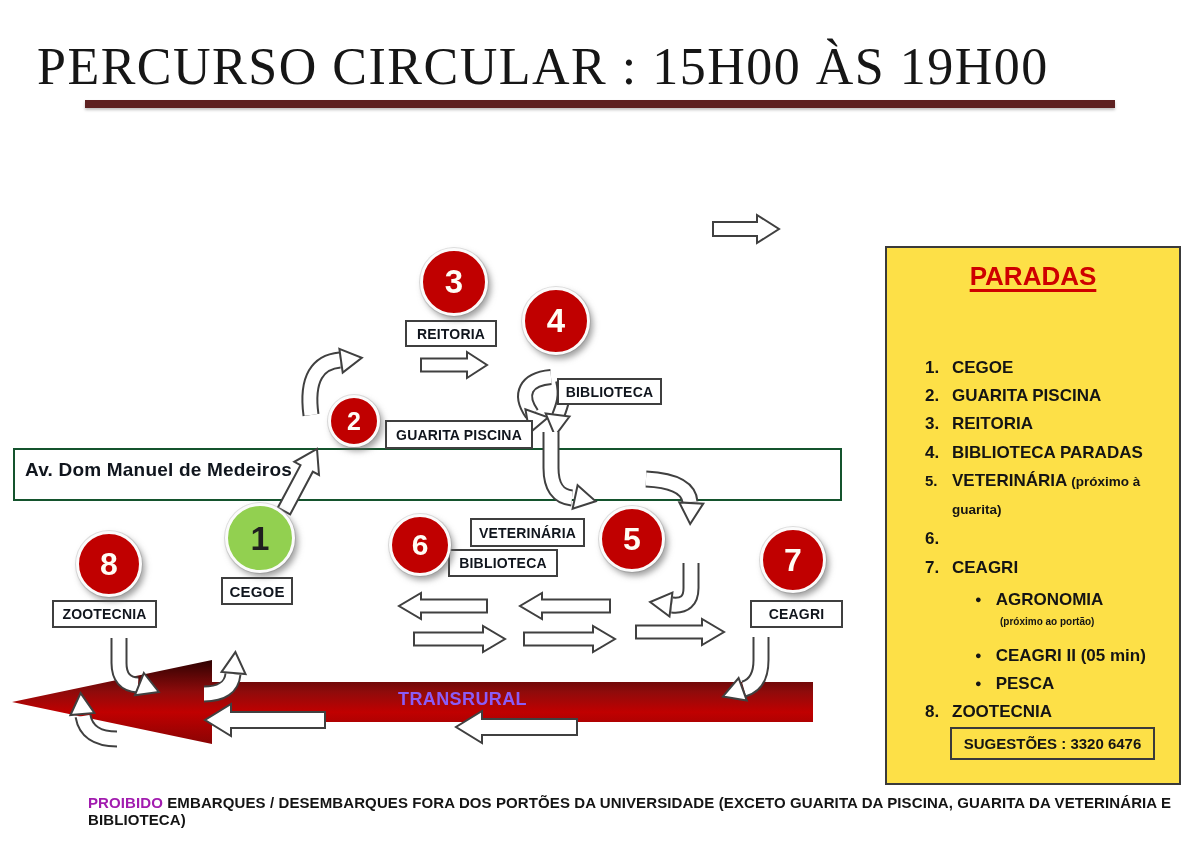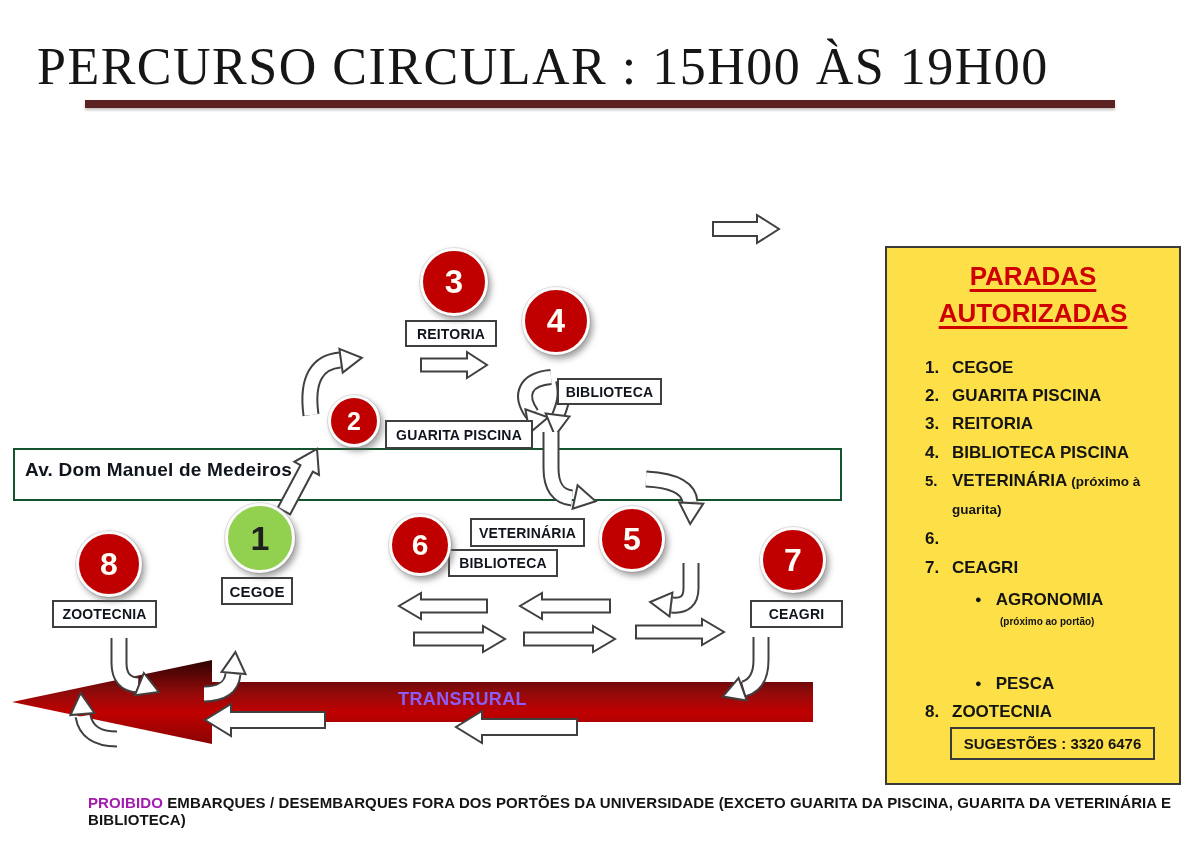--- a/index.html
+++ b/index.html
@@ -133,56 +133,59 @@
   <div class="stop-circle" style="left: 420px; top: 248px; width: 68px; height: 68px; font-size: 33px; background: rgb(192, 0, 0); color: rgb(255, 253, 245);">3</div>
   <div class="stop-circle" style="left: 522px; top: 287px; width: 68px; height: 68px; font-size: 33px; background: rgb(192, 0, 0); color: rgb(255, 253, 245);">4</div>
   <div class="stop-circle" style="left: 599px; top: 506px; width: 66px; height: 66px; font-size: 32px; background: rgb(192, 0, 0); color: rgb(255, 253, 245);">5</div>
   <div class="stop-circle" style="left: 389px; top: 514px; width: 62px; height: 62px; font-size: 30px; background: rgb(192, 0, 0); color: rgb(255, 253, 245);">6</div>
   <div class="stop-circle" style="left: 760px; top: 527px; width: 66px; height: 66px; font-size: 32px; background: rgb(192, 0, 0); color: rgb(255, 253, 245);">7</div>
   <div class="stop-circle" style="left: 76px; top: 531px; width: 66px; height: 66px; font-size: 32px; background: rgb(192, 0, 0); color: rgb(255, 253, 245);">8</div>
 
   <div class="panel">
     <div class="panel-title">
       <span>PARADAS</span><br>
-      <span>AUTORIZADAS</span>
     </div>
 
     <div class="stop-row" style="top:106px">
       <span class="stop-num">1.</span>
       <span>CEGOE</span>
     </div>
     <div class="stop-row" style="top:134px">
       <span class="stop-num">2.</span>
       <span>GUARITA PISCINA</span>
     </div>
     <div class="stop-row" style="top:162px">
       <span class="stop-num">3.</span>
       <span>REITORIA</span>
     </div>
     <div class="stop-row" style="top:191px">
       <span class="stop-num">4.</span>
-      <span>BIBLIOTECA PISCINA</span>
+      <span>BIBLIOTECA PARADAS</span>
     </div>
     <div class="stop-row" style="top:219px">
       <span class="stop-num" style="font-size:15px">5.</span>
       <span class="stop-flow"><span>VETERINÁRIA</span> <span class="stop-note">(próximo à guarita)</span></span>
     </div>
     <div class="stop-row" style="top:277px">
       <span class="stop-num">6.</span>
     </div>
     <div class="stop-row" style="top:306px">
       <span class="stop-num">7.</span>
       <span>CEAGRI</span>
     </div>
 
     <div class="bullet-row" style="top:338px">
       <span class="bullet-dot"></span>
       <span>AGRONOMIA</span>
     </div>
     <div class="bullet-note" style="top:368px">(próximo ao portão)</div>
+    <div class="bullet-row" style="top:394px">
+      <span class="bullet-dot"></span>
+      <span>CEAGRI II (05 min)</span>
+    </div>
     <div class="bullet-row" style="top:422px">
       <span class="bullet-dot"></span>
       <span>PESCA</span>
     </div>
 
     <div class="stop-row" style="top:450px">
       <span class="stop-num">8.</span>
       <span>ZOOTECNIA</span>
     </div>
 

